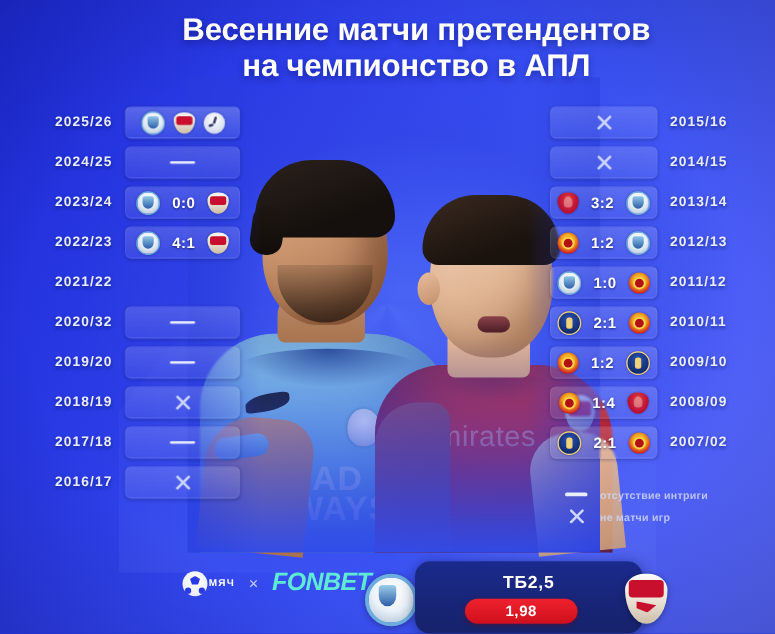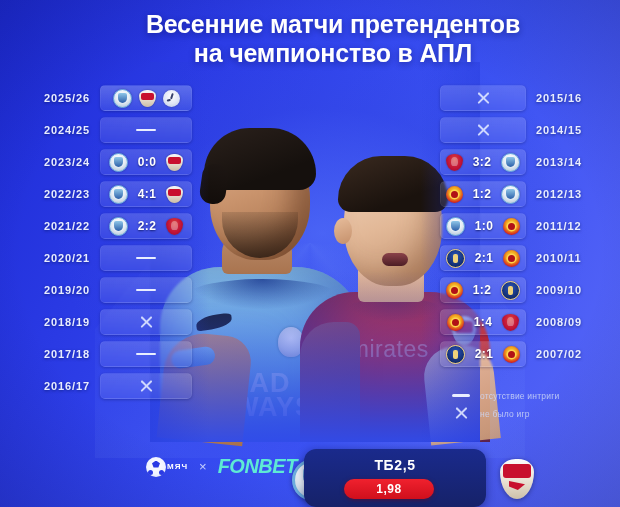--- a/index.html
+++ b/index.html
@@ -151,37 +151,37 @@
     box-shadow:0 0 2px rgba(0,0,0,.3);}
   .cb-clock:before{content:"";position:absolute;left:7.5px;top:3.5px;width:1.6px;height:6px;background:#35406b;
     border-radius:1px;transform-origin:50% 100%;transform:rotate(18deg);}
   .cb-clock:after{content:"";position:absolute;left:7.5px;top:6px;width:1.6px;height:4px;background:#35406b;
     border-radius:1px;transform-origin:50% 100%;transform:rotate(-105deg);}
 
   
   .legend{position:absolute;left:452px;top:388px;z-index:8;}
   .leg-row{display:flex;align-items:center;gap:10px;height:15px;margin-bottom:3px;}
   .leg-key{width:18px;display:flex;align-items:center;justify-content:center;}
-  .leg-text{font-size:8.5px;color:#cdd7f6;letter-spacing:.2px;opacity:.85;}
+  .leg-text{font-size:8.5px;color:#cdd7f6;letter-spacing:.2px;opacity:.85;font-weight:bold;}
 
   
   .brandrow{position:absolute;left:0;right:0;bottom:0;height:66px;z-index:9;}
   .logos{position:absolute;left:146px;top:14px;display:flex;align-items:center;gap:11px;}
   .myach{display:flex;flex-direction:row;align-items:center;gap:1px;}
   .myach-ball{width:20px;height:20px;border-radius:50%;
     background:radial-gradient(circle at 50% 40%,#ffffff 0%,#eef2ff 60%,#cfd8f5 100%);position:relative;}
   .myach-ball:before{content:"";position:absolute;left:6px;top:4px;width:8px;height:7px;
     background:#2a3ae4;clip-path:polygon(50% 0%,100% 38%,80% 100%,20% 100%,0% 38%);}
   .myach-ball:after{content:"";position:absolute;left:2px;top:13px;width:5px;height:5px;border-radius:50%;background:#2a3ae4;
     box-shadow:11px 0 0 0 #2a3ae4;}
   .myach-text{font-size:8px;font-weight:800;color:#fff;letter-spacing:1px;}
   .xsep{color:#dfe6ff;font-size:13px;font-weight:500;opacity:.85;}
   .fonbet{font-size:20px;font-weight:800;font-style:italic;color:#5eead4;letter-spacing:-.5px;}
 
-  .oddsbox{position:absolute;left:304px;top:8px;width:182px;height:58px;border-radius:12px;
+  .oddsbox{position:absolute;left:332px;top:8px;width:182px;height:58px;border-radius:12px;
     background:linear-gradient(180deg,#1a2a8c,#162269);box-shadow:0 2px 10px rgba(5,10,60,.45);}
   .odds-label{position:absolute;left:0;right:0;top:8px;text-align:center;color:#fff;font-size:14px;font-weight:800;letter-spacing:.6px;}
   .odds-pill{position:absolute;left:40px;top:30px;width:90px;height:20px;border-radius:10px;
     background:linear-gradient(180deg,#f0212e,#cf0f1c);display:flex;align-items:center;justify-content:center;
     color:#fff;font-size:12px;font-weight:800;letter-spacing:.5px;box-shadow:0 1px 4px rgba(120,0,10,.5);}
   .team-big{position:absolute;top:18px;width:36px;height:38px;}
   .team-big.left{left:292px;}
   .team-big.right{left:500px;}
   .bigcity{width:36px;height:36px;border-radius:50%;
     background:radial-gradient(circle at 50% 32%,#ffffff 0%,#eaf1f8 50%,#a8bed2 100%);
@@ -272,28 +272,23 @@
       <div class="row">
         <div class="season season-l">2022/23</div>
         <div class="card">
           <span class="cb cb-city"></span>
           <span class="score">4:1</span>
           <span class="cb cb-ars"></span>
         </div>
       </div>
       <div class="row">
         <div class="season season-l">2021/22</div>
-        <div class="card">
-          <span class="cb cb-city"></span>
-          <span class="score">2:2</span>
-          <span class="cb cb-liv"></span>
-        </div>
-      </div>
-      <div class="row">
-        <div class="season season-l">2020/21</div>
+      </div>
+      <div class="row">
+        <div class="season season-l">2020/32</div>
         <div class="card">
           <span class="dash"></span>
         </div>
       </div>
       <div class="row">
         <div class="season season-l">2019/20</div>
         <div class="card">
           <span class="dash"></span>
         </div>
       </div>
@@ -392,21 +387,21 @@
       <div class="leg-row">
         <span class="leg-key">
           <span class="dash"></span>
         </span>
         <span class="leg-text">отсутствие интриги</span>
       </div>
       <div class="leg-row">
         <span class="leg-key">
           <span class="xmark"></span>
         </span>
-        <span class="leg-text">не было игр</span>
+        <span class="leg-text">не матчи игр</span>
       </div>
     </div>
 
   <div class="brandrow">
     <div class="logos">
       <div class="myach">
         <div class="myach-ball"></div>
         <div class="myach-text">МЯЧ</div>
       </div>
       <div class="xsep">×</div>

